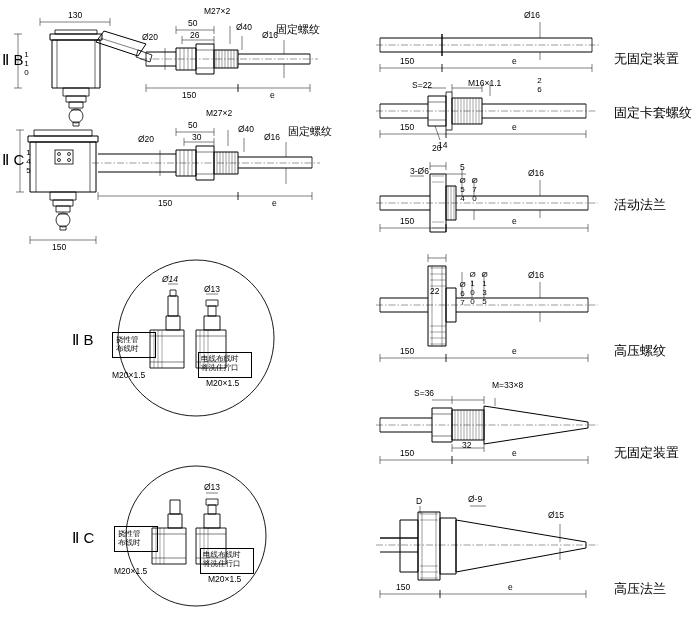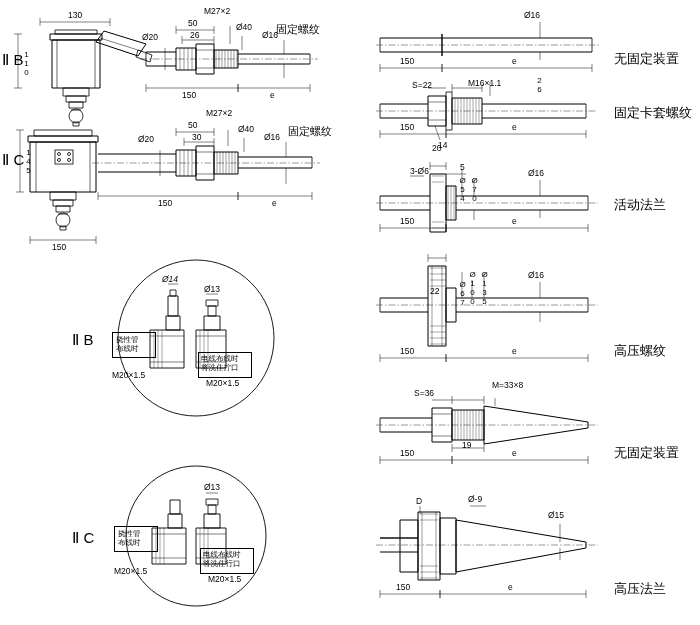--- a/index.html
+++ b/index.html
@@ -342,21 +342,21 @@
 <div class="dim" style="left:528px;top:270px;">Ø16</div>
 <div class="dim vert" style="left:458px;top:280px;font-size:8px;">Ø67</div>
 <div class="dim vert" style="left:468px;top:270px;font-size:8px;">Ø100</div>
 <div class="dim vert" style="left:480px;top:270px;font-size:8px;">Ø135</div>
 <div class="dim" style="left:400px;top:346px;">150</div>
 <div class="dim" style="left:512px;top:346px;">e</div>
 <div class="cn big" style="left:614px;top:342px;">高压螺纹</div>
 
 <div class="dim" style="left:414px;top:388px;">S=36</div>
 <div class="dim" style="left:492px;top:380px;">M=33×8</div>
-<div class="dim" style="left:462px;top:440px;">19</div>
+<div class="dim" style="left:462px;top:440px;">32</div>
 <div class="dim" style="left:400px;top:448px;">150</div>
 <div class="dim" style="left:512px;top:448px;">e</div>
 <div class="cn big" style="left:614px;top:444px;">无固定装置</div>
 
 <div class="dim" style="left:468px;top:494px;">Ø-9</div>
 <div class="dim" style="left:416px;top:496px;">D</div>
 <div class="dim" style="left:548px;top:510px;">Ø15</div>
 <div class="dim" style="left:396px;top:582px;">150</div>
 <div class="dim" style="left:508px;top:582px;">e</div>
 <div class="cn big" style="left:614px;top:580px;">高压法兰</div>

